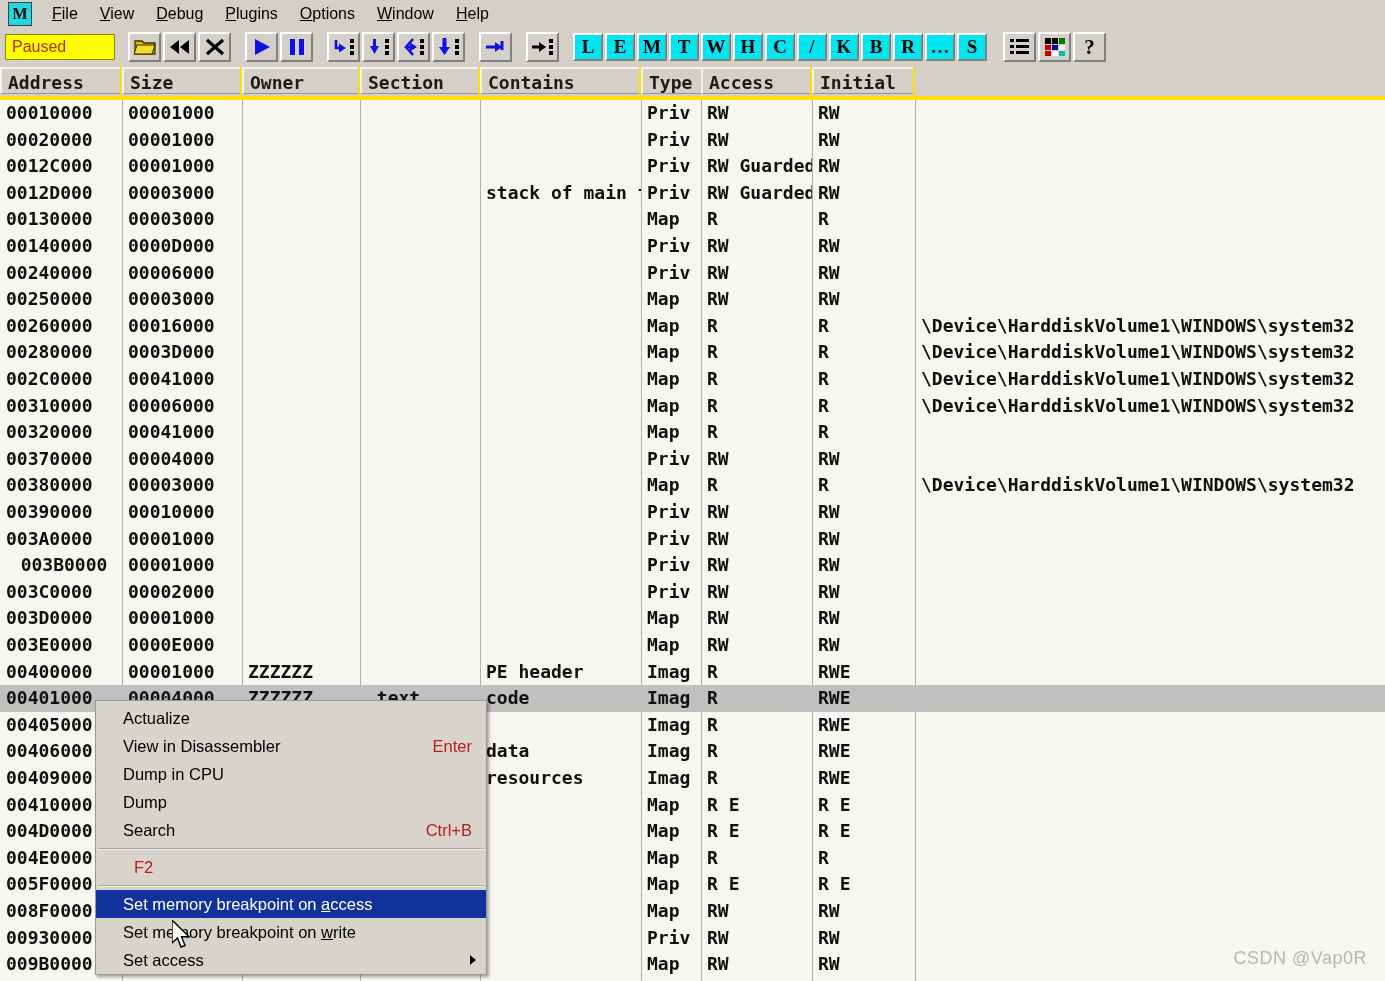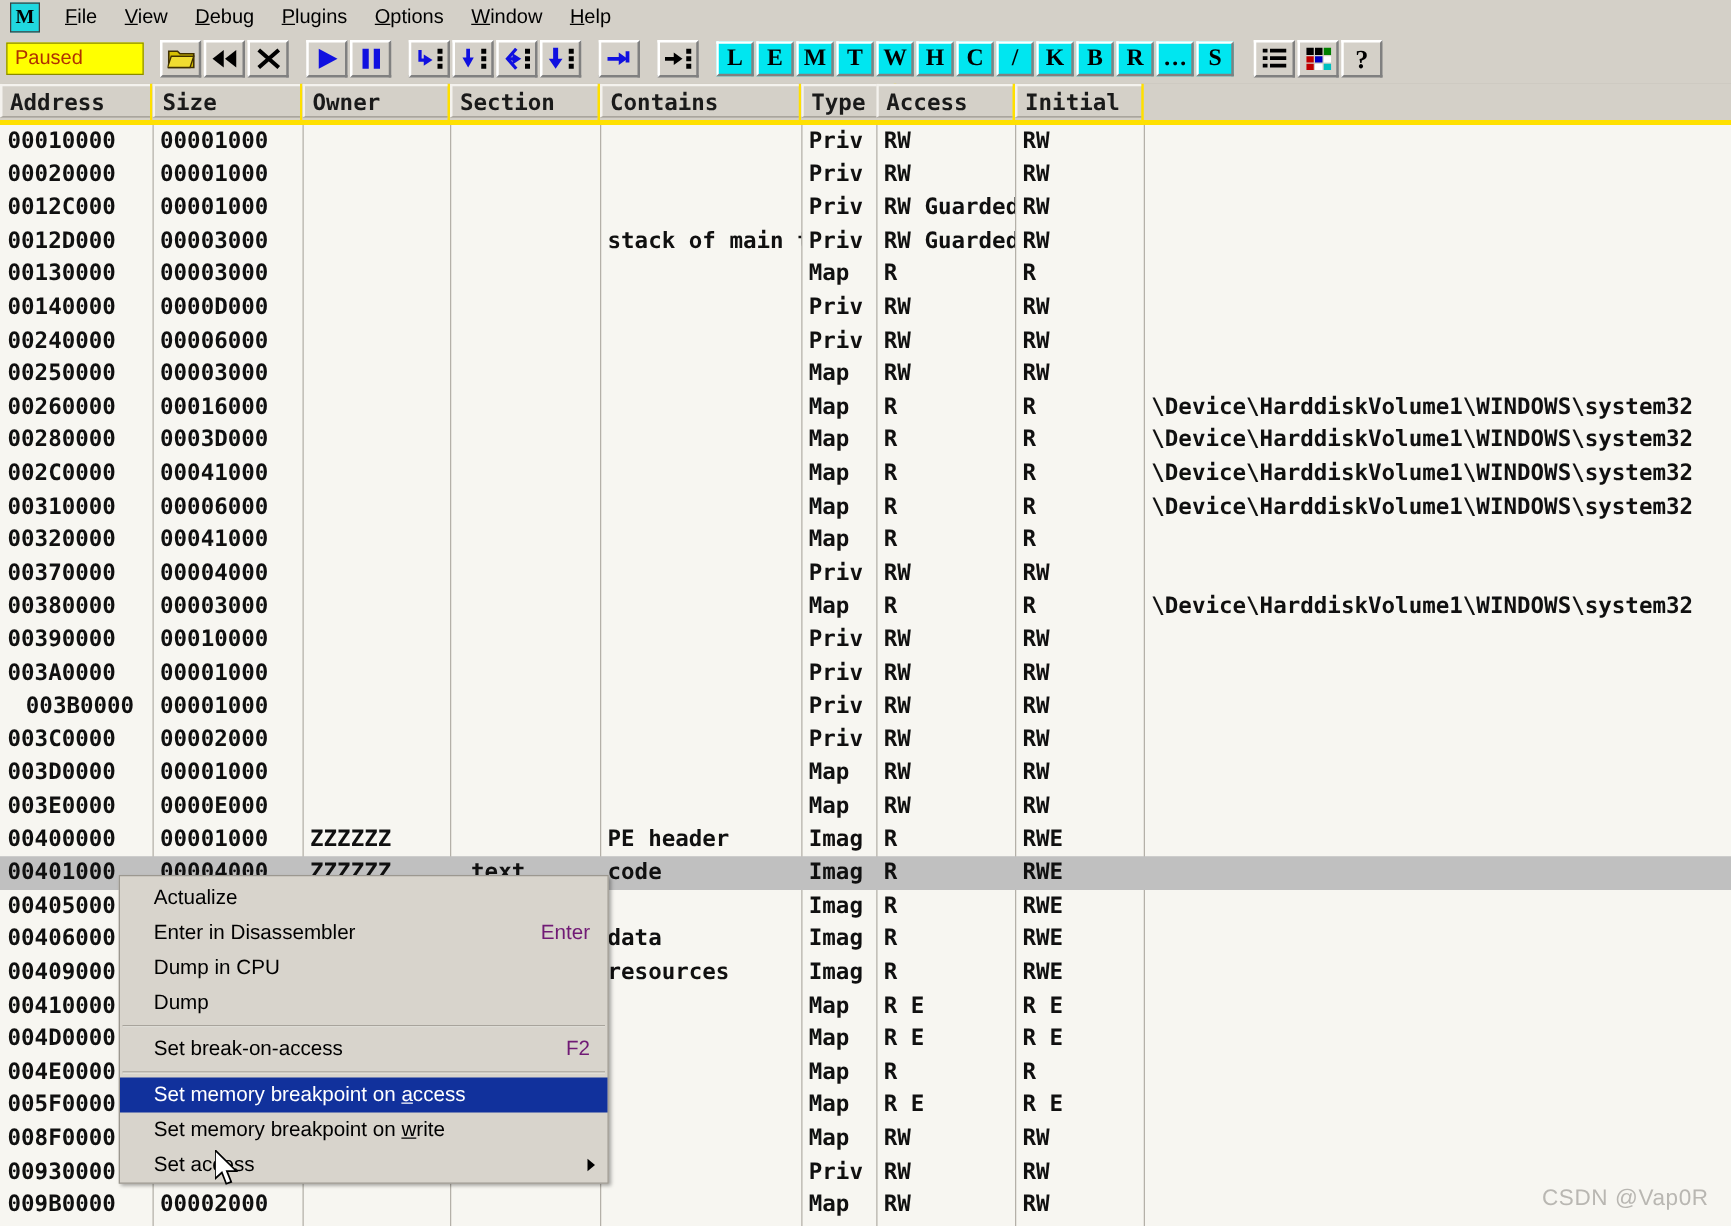--- a/index.html
+++ b/index.html
@@ -115,21 +115,21 @@
     z-index:50;
   }
   .ctxitem{
     position:relative;height:28px;line-height:28px;
     font-size:16.5px;color:#000;
     padding-left:27px;padding-right:10px;
     display:flex;align-items:center;cursor:default;
   }
   .ctxitem.hl{background:#11319c;color:#ffffff;}
   .ctxitem .lbl{flex:1;white-space:nowrap;}
-  .ctxitem .acc{color:#701a75;white-space:nowrap;padding-right:4px;padding-left:11px;}
+  .ctxitem .acc{color:#b91c1c;white-space:nowrap;padding-right:4px;padding-left:11px;}
   .ctxsep{height:1px;background:#a8a49c;margin:4px 2px 3px 2px;border-bottom:1px solid #f0eee8;}
   .ctxarrow{
     position:absolute;right:10px;top:50%;transform:translateY(-50%);
     width:0;height:0;border-left:6px solid #000;
     border-top:5px solid transparent;border-bottom:5px solid transparent;
   }
   .ctxitem u{text-decoration:underline;}
 
   
   .cursor{position:absolute;z-index:60;left:172px;top:920px;}
@@ -706,32 +706,35 @@
         <div class="cell" style="left: 812px; width: 103px;">RW</div>
         <div class="cell" style="left: 915px; width: 470px;"></div>
       </div>
     </div>
 
   <div class="ctxmenu" id="ctxmenu">
       <div class="ctxitem">
         <span class="lbl">Actualize</span>
       </div>
       <div class="ctxitem">
-        <span class="lbl">Enter in Disassembler</span>
+        <span class="lbl">View in Disassembler</span>
         <span class="acc">Enter</span>
       </div>
       <div class="ctxitem">
         <span class="lbl">Dump in CPU</span>
       </div>
       <div class="ctxitem">
         <span class="lbl">Dump</span>
       </div>
+      <div class="ctxitem">
+        <span class="lbl">Search</span>
+        <span class="acc">Ctrl+B</span>
+      </div>
       <div class="ctxsep"></div>
       <div class="ctxitem">
-        <span class="lbl">Set break-on-access</span>
         <span class="acc">F2</span>
       </div>
       <div class="ctxsep"></div>
       <div class="ctxitem hl">
         <span class="lbl">Set memory breakpoint on <u>a</u>ccess</span>
       </div>
       <div class="ctxitem">
         <span class="lbl">Set memory breakpoint on <u>w</u>rite</span>
       </div>
       <div class="ctxitem">

